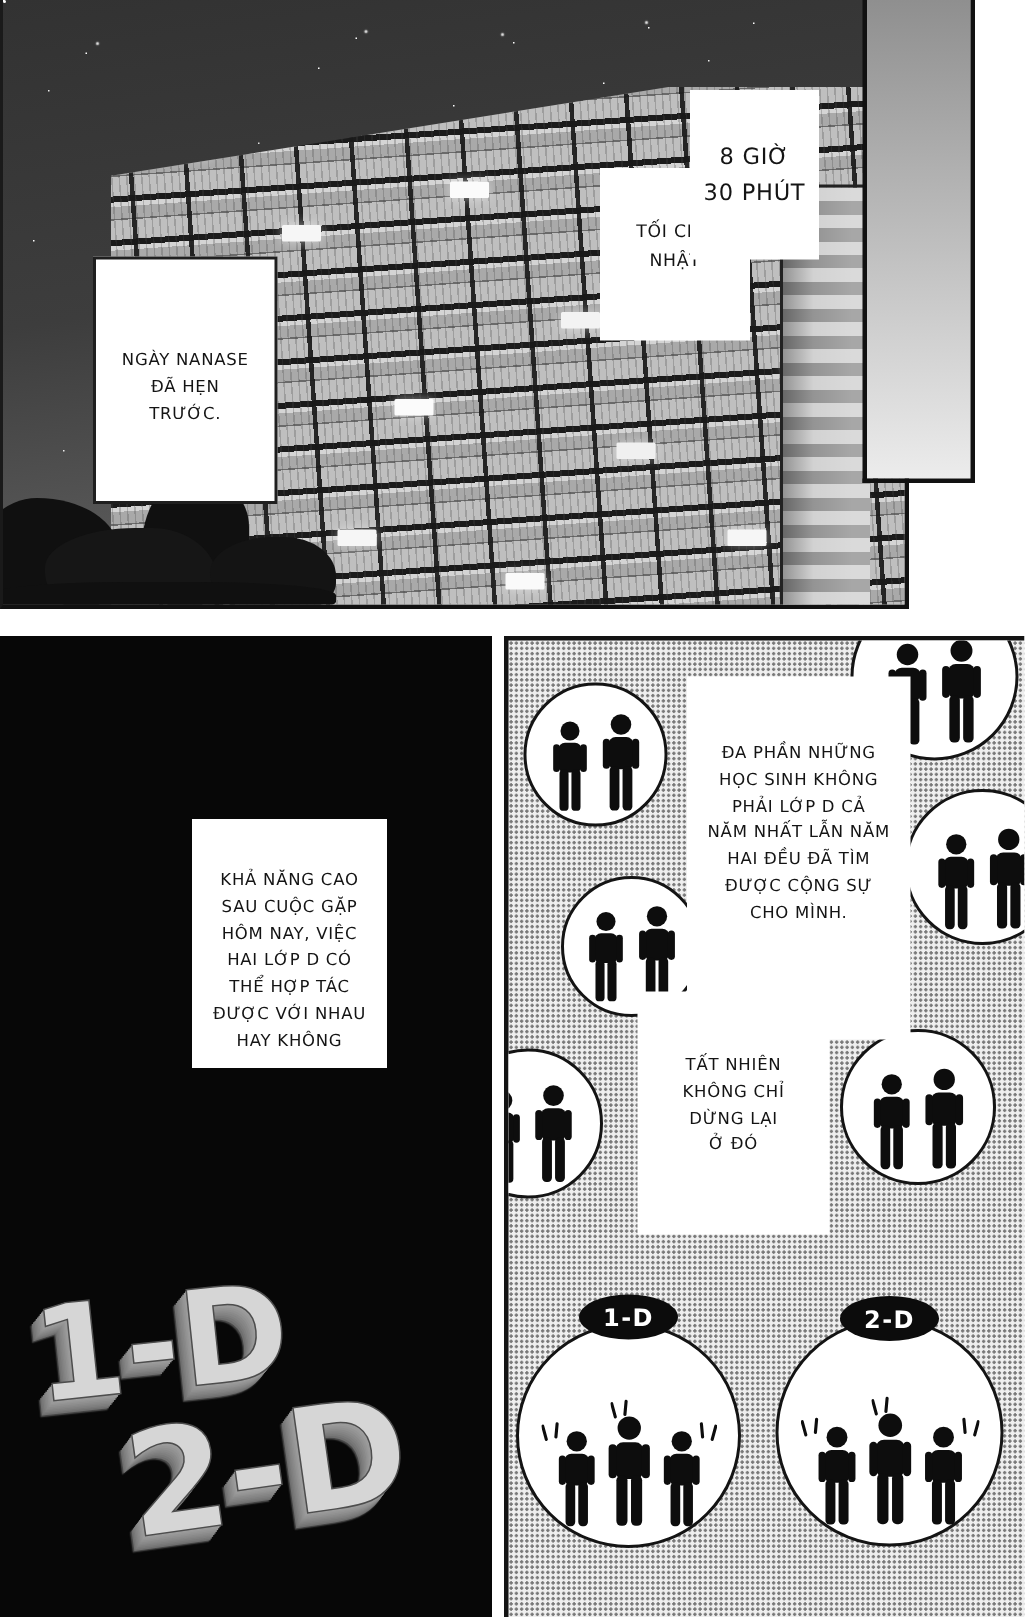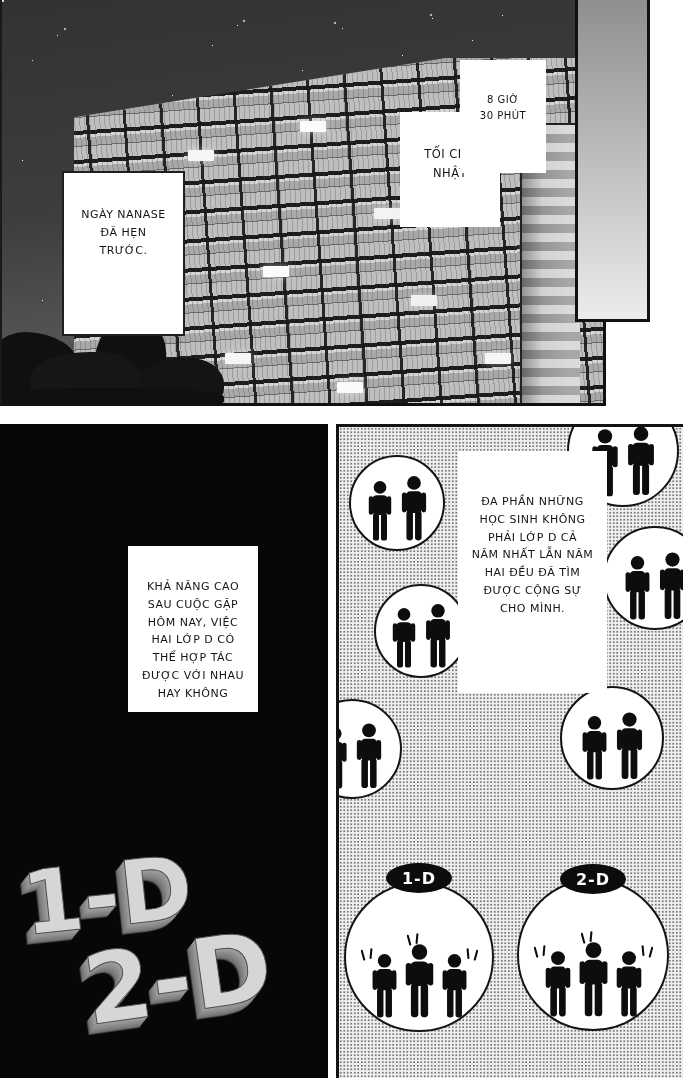--- a/index.html
+++ b/index.html
@@ -63,23 +63,23 @@
   .tb4{left:138px;top:58px;width:84px;height:52px;border-radius:55% 45% 50% 50%/50% 55% 45% 60%;background:#141414;}
   .tb5{left:-10px;top:88px;width:232px;height:22px;border-radius:40%;}
 
   .gradient-panel{position:absolute;left:575px;top:0;width:75px;height:322px;
     background:linear-gradient(180deg,#8f8f8f 0%,#b9b9b9 45%,#ececec 100%);
     border-left:3px solid #111;border-right:3px solid #111;border-bottom:3px solid #111;}
 
   
   .caption{position:absolute;background:#ffffff;color:#141414;text-align:center;
     white-space:pre-line;font-size:11px;line-height:1.62;letter-spacing:.5px;}
-  .cap-time{left:458px;top:60px;width:86px;height:113px;padding-top:32px;font-size:10px;}
+  .cap-time{left:458px;top:60px;width:86px;height:113px;padding-top:32px;font-size:15px;}
   .cap-evening{left:398px;top:112px;width:100px;height:115px;padding-top:33px;font-size:11.5px;}
-  .cap-nanase{left:60px;top:171px;width:123px;height:165px;padding-top:33px;border:2px solid #1f1f1f;}
+  .cap-nanase{left:60px;top:171px;width:123px;height:165px;padding-top:58px;border:2px solid #1f1f1f;}
 
   
   .panel-left{position:absolute;left:0;top:424px;width:328px;height:654px;background:#070707;overflow:hidden;}
   .letter3d{position:absolute;font-weight:bold;color:#d6d6d6;-webkit-text-stroke:1px #4d4d4d;
     text-shadow:-1px 1px #9e9e9e,-2px 2px #9a9a9a,-3px 3px #959595,-4px 4px #909090,
       -5px 5px #8a8a8a,-6px 6px #858585,-7px 7px #7f7f7f,-8px 8px #787878,-9px 9px #6f6f6f,
       -10px 10px 1px #4e4e4e;}
   .letter-1d{left:22px;top:420px;font-size:88px;transform:rotate(-6deg);}
   .letter-2d{left:84px;top:498px;font-size:97px;transform:rotate(-8deg);}
   .cap-possibility{left:128px;top:122px;width:130px;height:166px;padding-top:32px;}
@@ -278,20 +278,24 @@
         </svg>
     </div>
 
     <div class="caption cap-students">ĐA PHẦN NHỮNG
 HỌC SINH KHÔNG
 PHẢI LỚP D CẢ
 NĂM NHẤT LẪN NĂM
 HAI ĐỀU ĐÃ TÌM
 ĐƯỢC CỘNG SỰ
 CHO MÌNH.</div>
+    <div class="caption cap-ofcourse">TẤT NHIÊN
+KHÔNG CHỈ
+DỪNG LẠI
+Ở ĐÓ</div>
 
     <div class="group-circle gc1">
       <span class="figure">
         <svg class="marks marks-left" width="16" height="16" viewBox="0 0 20 16">
             <path d="M4 15 L1 4 M12 13 L13 2"></path>
           </svg>
         <svg class="person" width="33" height="66" viewBox="0 0 40 84">
             <circle cx="20" cy="10" r="8.6"></circle>
             <rect x="9.5" y="20.5" width="21" height="27" rx="6"></rect>
             <rect x="4.8" y="22" width="6" height="25" rx="3"></rect>

